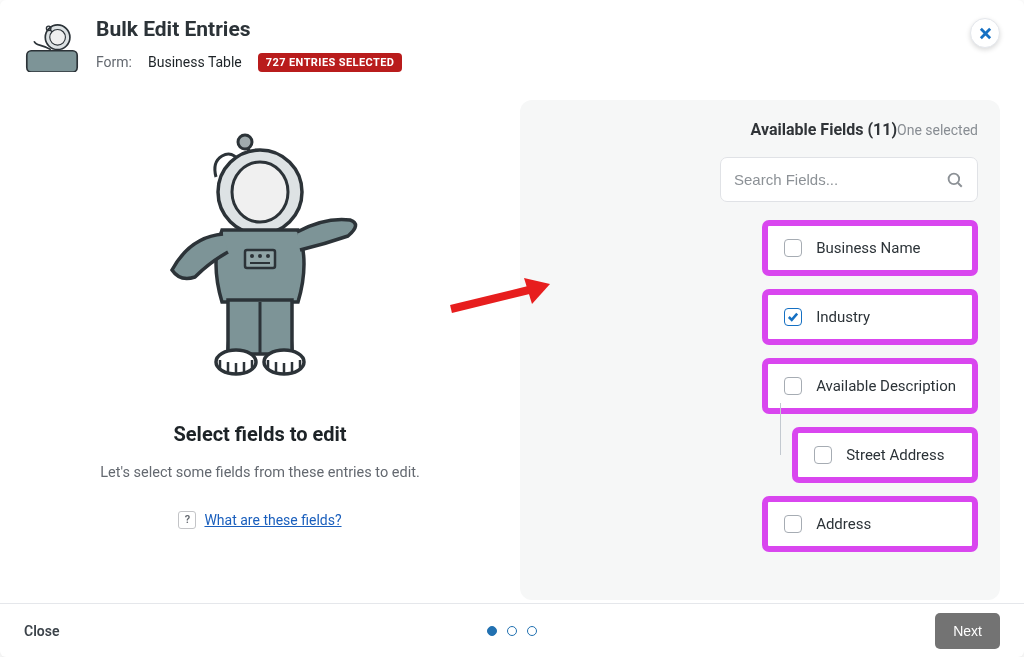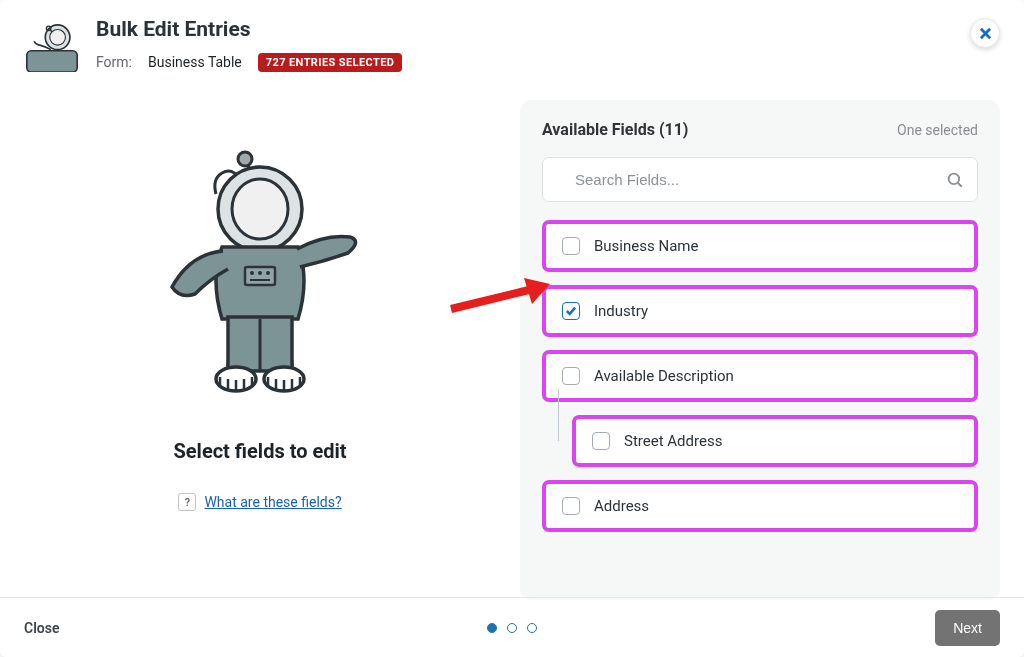--- a/index.html
+++ b/index.html
@@ -118,53 +118,54 @@
     }
 
     .right-col {
       width: 480px;
       background: #f6f7f7;
       border-radius: 12px;
       padding: 20px 22px;
       display: flex;
       flex-direction: column;
       overflow: hidden;
+      align-items: flex-end;
     }
     .panel-header {
       display: flex;
       justify-content: space-between;
       align-items: center;
       margin-bottom: 18px;
     }
     .panel-header .title { font-size: 16px; font-weight: 700; color: #303438;}
     .panel-header .count-sel { font-size: 14px; color: #888d93; }
     .search-box {
       position: relative;
       margin-bottom: 18px;
     }
     .search-box input {
       width: 100%;
-      padding: 13px 44px 13px 32px;
+      padding: 13px 44px 13px 13px;
       border: 1px solid #e0e2e6;
       border-radius: 7px;
       font-size: 15px;
       outline: none;
       color: #2c3338;
     }
     .search-box input::placeholder { color: #8c9196; }
     .search-box .si { position: absolute; right: 14px; top: 50%; transform: translateY(-50%); color: #8c9196;}
     .fields-list {
       overflow-y: auto;
       flex: 1;
       mask-image: linear-gradient(to bottom, black 92%, transparent 100%);
       -webkit-mask-image: linear-gradient(to bottom, black 92%, transparent 100%);
     }
     .field-item {
       background: #fff;
-      border: 4px solid #d946ef;
+      border: 6px solid #d946ef;
       border-radius: 7px;
       padding: 13px 16px;
       margin-bottom: 13px;
       display: flex;
       align-items: center;
       gap: 14px;
       cursor: pointer;
     }
     .field-item.sub { margin-left: 30px; position:relative; }
     .field-item.sub::before {
@@ -185,21 +186,21 @@
       align-items: center;
       justify-content: center;
     }
     .chk.checked { border-color: #1570c3; }
     .chk.checked svg { stroke: #1570c3; stroke-width: 3; }
     .field-label { font-size: 15px; color: #2c3338; }
     
     .footer {
       position: absolute;
       bottom: 0; left: 0; right: 0;
-      height: 60px;
+      height: 54px;
       border-top: 1px solid #e5e7eb;
       display: flex;
       align-items: center;
       padding: 0 24px;
       justify-content: space-between;
     }
     .footer .close-text {
       font-size: 14px; font-weight: 600; color: #3c434a; cursor: pointer;
     }
     .dots { display: flex; gap: 10px; position: absolute; left: 50%; transform: translateX(-50%);}
@@ -264,20 +265,21 @@
       <path d="M 82 170 L 78 218" fill="none" stroke="#2c3338" stroke-width="3.5"></path>
       <path d="M 138 170 L 142 218" fill="none" stroke="#2c3338" stroke-width="3.5"></path>
       <rect x="78" y="168" width="64" height="54" fill="#7d9497" stroke="#2c3338" stroke-width="3.5"></rect>
       <line x1="110" y1="170" x2="110" y2="222" stroke="#2c3338" stroke-width="3"></line>
       <ellipse cx="86" cy="230" rx="20" ry="12" fill="#fff" stroke="#2c3338" stroke-width="3.5"></ellipse>
       <ellipse cx="134" cy="230" rx="20" ry="12" fill="#fff" stroke="#2c3338" stroke-width="3.5"></ellipse>
       <path d="M 70 228 L 70 238 M 78 230 L 78 240 M 86 231 L 86 241 M 94 230 L 94 240 M 102 228 L 102 238" stroke="#2c3338" stroke-width="2.5"></path>
       <path d="M 118 228 L 118 238 M 126 230 L 126 240 M 134 231 L 134 241 M 142 230 L 142 240 M 150 228 L 150 238" stroke="#2c3338" stroke-width="2.5"></path>
     </svg>
     <h2>Select fields to edit</h2>
+    <p class="desc">Let's select some fields from these entries to edit.</p>
     <div class="help-link">
       <span class="help-q">?</span>
       <a href="#">What are these fields?</a>
     </div>
     <svg class="arrow-annotation" width="110" height="46" viewBox="0 0 110 46">
       <path d="M 5 35 L 95 13" stroke="#e71e1e" stroke-width="8"></path>
       <path d="M 78 4 L 104 10 L 86 30 Z" fill="#e71e1e"></path>
     </svg>
   </div>
 

